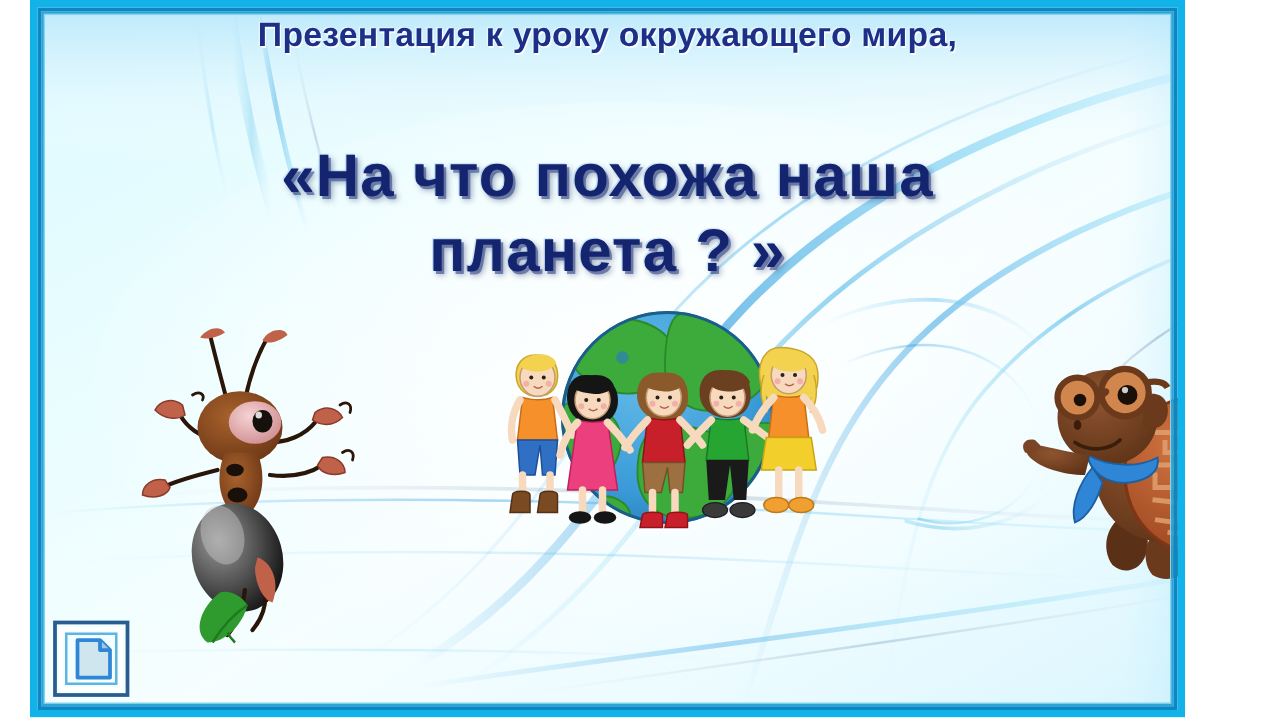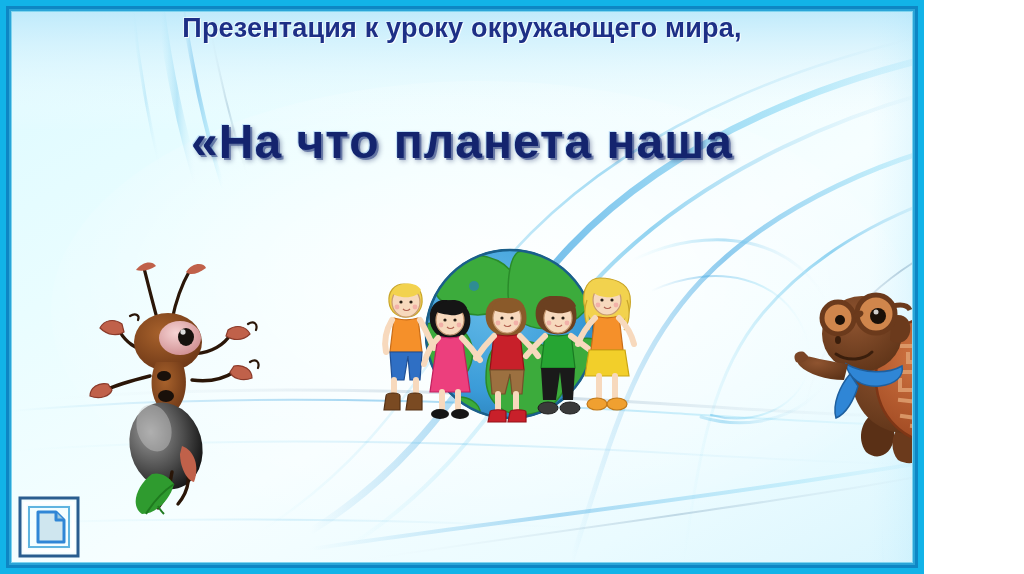--- a/index.html
+++ b/index.html
@@ -9,20 +9,21 @@
     -webkit-font-smoothing:antialiased;
   }
 
   
   #slide{
     position:relative;
     width:924px;
     height:574px;
     overflow:hidden;
     background:#e6fbff;
+    margin-left:24px;
   }
 
   
   .frame-outer{
     position:absolute; inset:0;
     border:6px solid #12b3e8;
     box-sizing:border-box;
     pointer-events:none;
     z-index:40;
   }
@@ -183,21 +184,22 @@
         <path d="M0,512 C200,506 420,508 620,520" stroke="url(#swirlB)" stroke-width="2" opacity=".3"></path>
       </g>
     </svg>
   </div>
 
   <div class="subtitle">
     <span class="line">Презентация к уроку окружающего мира,</span><br>
   </div>
 
   <div class="title">
-    <span class="line">«На что планета наша</span>
+    <span class="line">«На что похожа наша</span>
+    <span class="line">планета ? »</span>
   </div>
 
   <div class="art" id="ant-art">
     <svg viewBox="0 0 186 256" aria-hidden="true">
       <defs>
         <radialGradient id="antHead" cx="40%" cy="35%" r="70%">
           <stop offset="0%" stop-color="#a8622c"></stop>
             <stop offset="100%" stop-color="#6d3716"></stop>
         </radialGradient>
         <radialGradient id="antAbd" cx="35%" cy="30%" r="75%">

